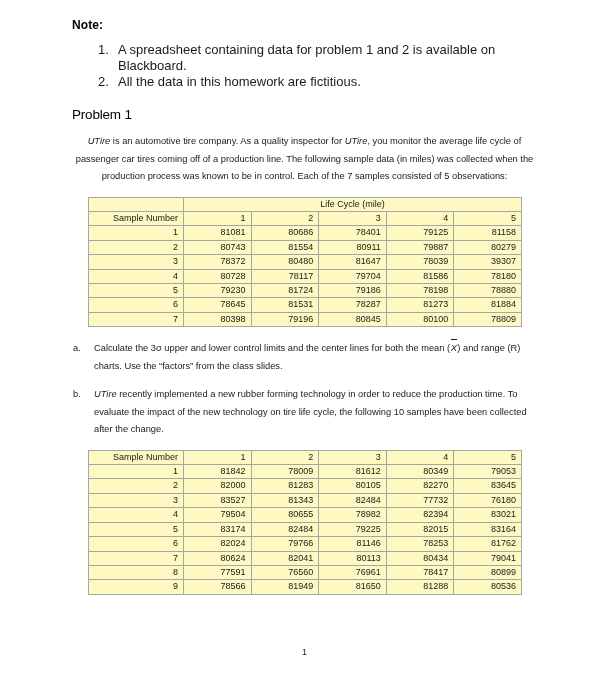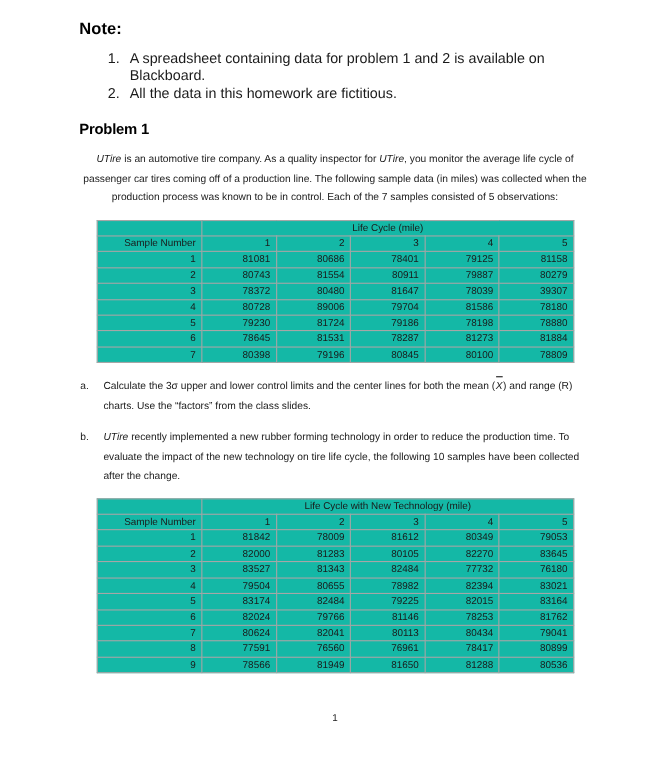--- a/index.html
+++ b/index.html
@@ -19,21 +19,21 @@
   .page {
     position: relative;
     width: 609px;
     height: 700px;
     box-sizing: border-box;
     padding: 18px 72px 0 72px;
     background: #ffffff;
   }
 
   .note-heading {
-    font-size: 15px;
+    font-size: 12px;
     font-weight: bold;
     color: #000000;
     margin: 0 0 10px 0;
     letter-spacing: 0.1px;
   }
 
   ol.note-list {
     margin: 0 0 0 0;
     padding: 0 0 0 26px;
     list-style: none;
@@ -50,21 +50,21 @@
   ol.note-list li::before {
     content: counter(noteitem) ".";
     position: absolute;
     left: 0;
     top: 0;
     width: 16px;
   }
 
   .problem-heading {
     font-size: 13.5px;
-    font-weight: bold;
+    font-weight: normal;
     color: #000000;
     margin: 17px 0 11px 0;
     letter-spacing: -0.2px;
   }
 
   .body-par {
     font-size: 9.3px;
     line-height: 17.5px;
     color: #1a1a1a;
     margin: 0;
@@ -73,21 +73,21 @@
   .body-par em {
     font-style: italic;
   }
 
   
   .data-table {
     border-collapse: collapse;
     margin: 11px 0 0 16px;
     width: 433px;
     table-layout: fixed;
-    background: #14b8a6;
+    background: #fef9c3;
   }
   .data-table td, .data-table th {
     border: 1px solid #a6a6a6;
     font-size: 9px;
     font-weight: normal;
     height: 13.4px;
     line-height: 13.4px;
     padding: 0 5px;
     color: #1a1a1a;
     text-align: right;
@@ -214,21 +214,21 @@
         <td>3</td>
         <td>78372</td>
         <td>80480</td>
         <td>81647</td>
         <td>78039</td>
         <td>39307</td>
       </tr>
       <tr>
         <td>4</td>
         <td>80728</td>
-        <td>89006</td>
+        <td>78117</td>
         <td>79704</td>
         <td>81586</td>
         <td>78180</td>
       </tr>
       <tr>
         <td>5</td>
         <td>79230</td>
         <td>81724</td>
         <td>79186</td>
         <td>78198</td>
@@ -262,24 +262,20 @@
     <colgroup>
       <col class="c-sample">
         <col class="c-obs">
         <col class="c-obs">
         <col class="c-obs">
         <col class="c-obs">
         <col class="c-obs">
     </colgroup>
     <tbody>
       <tr>
-        <td class="blank-corner"></td>
-        <td class="span-title" colspan="5">Life Cycle with New Technology (mile)</td>
-      </tr>
-      <tr>
         <td class="sample-head">Sample Number</td>
         <td>1</td>
         <td>2</td>
         <td>3</td>
         <td>4</td>
         <td>5</td>
       </tr>
       <tr>
         <td>1</td>
         <td>81842</td>

